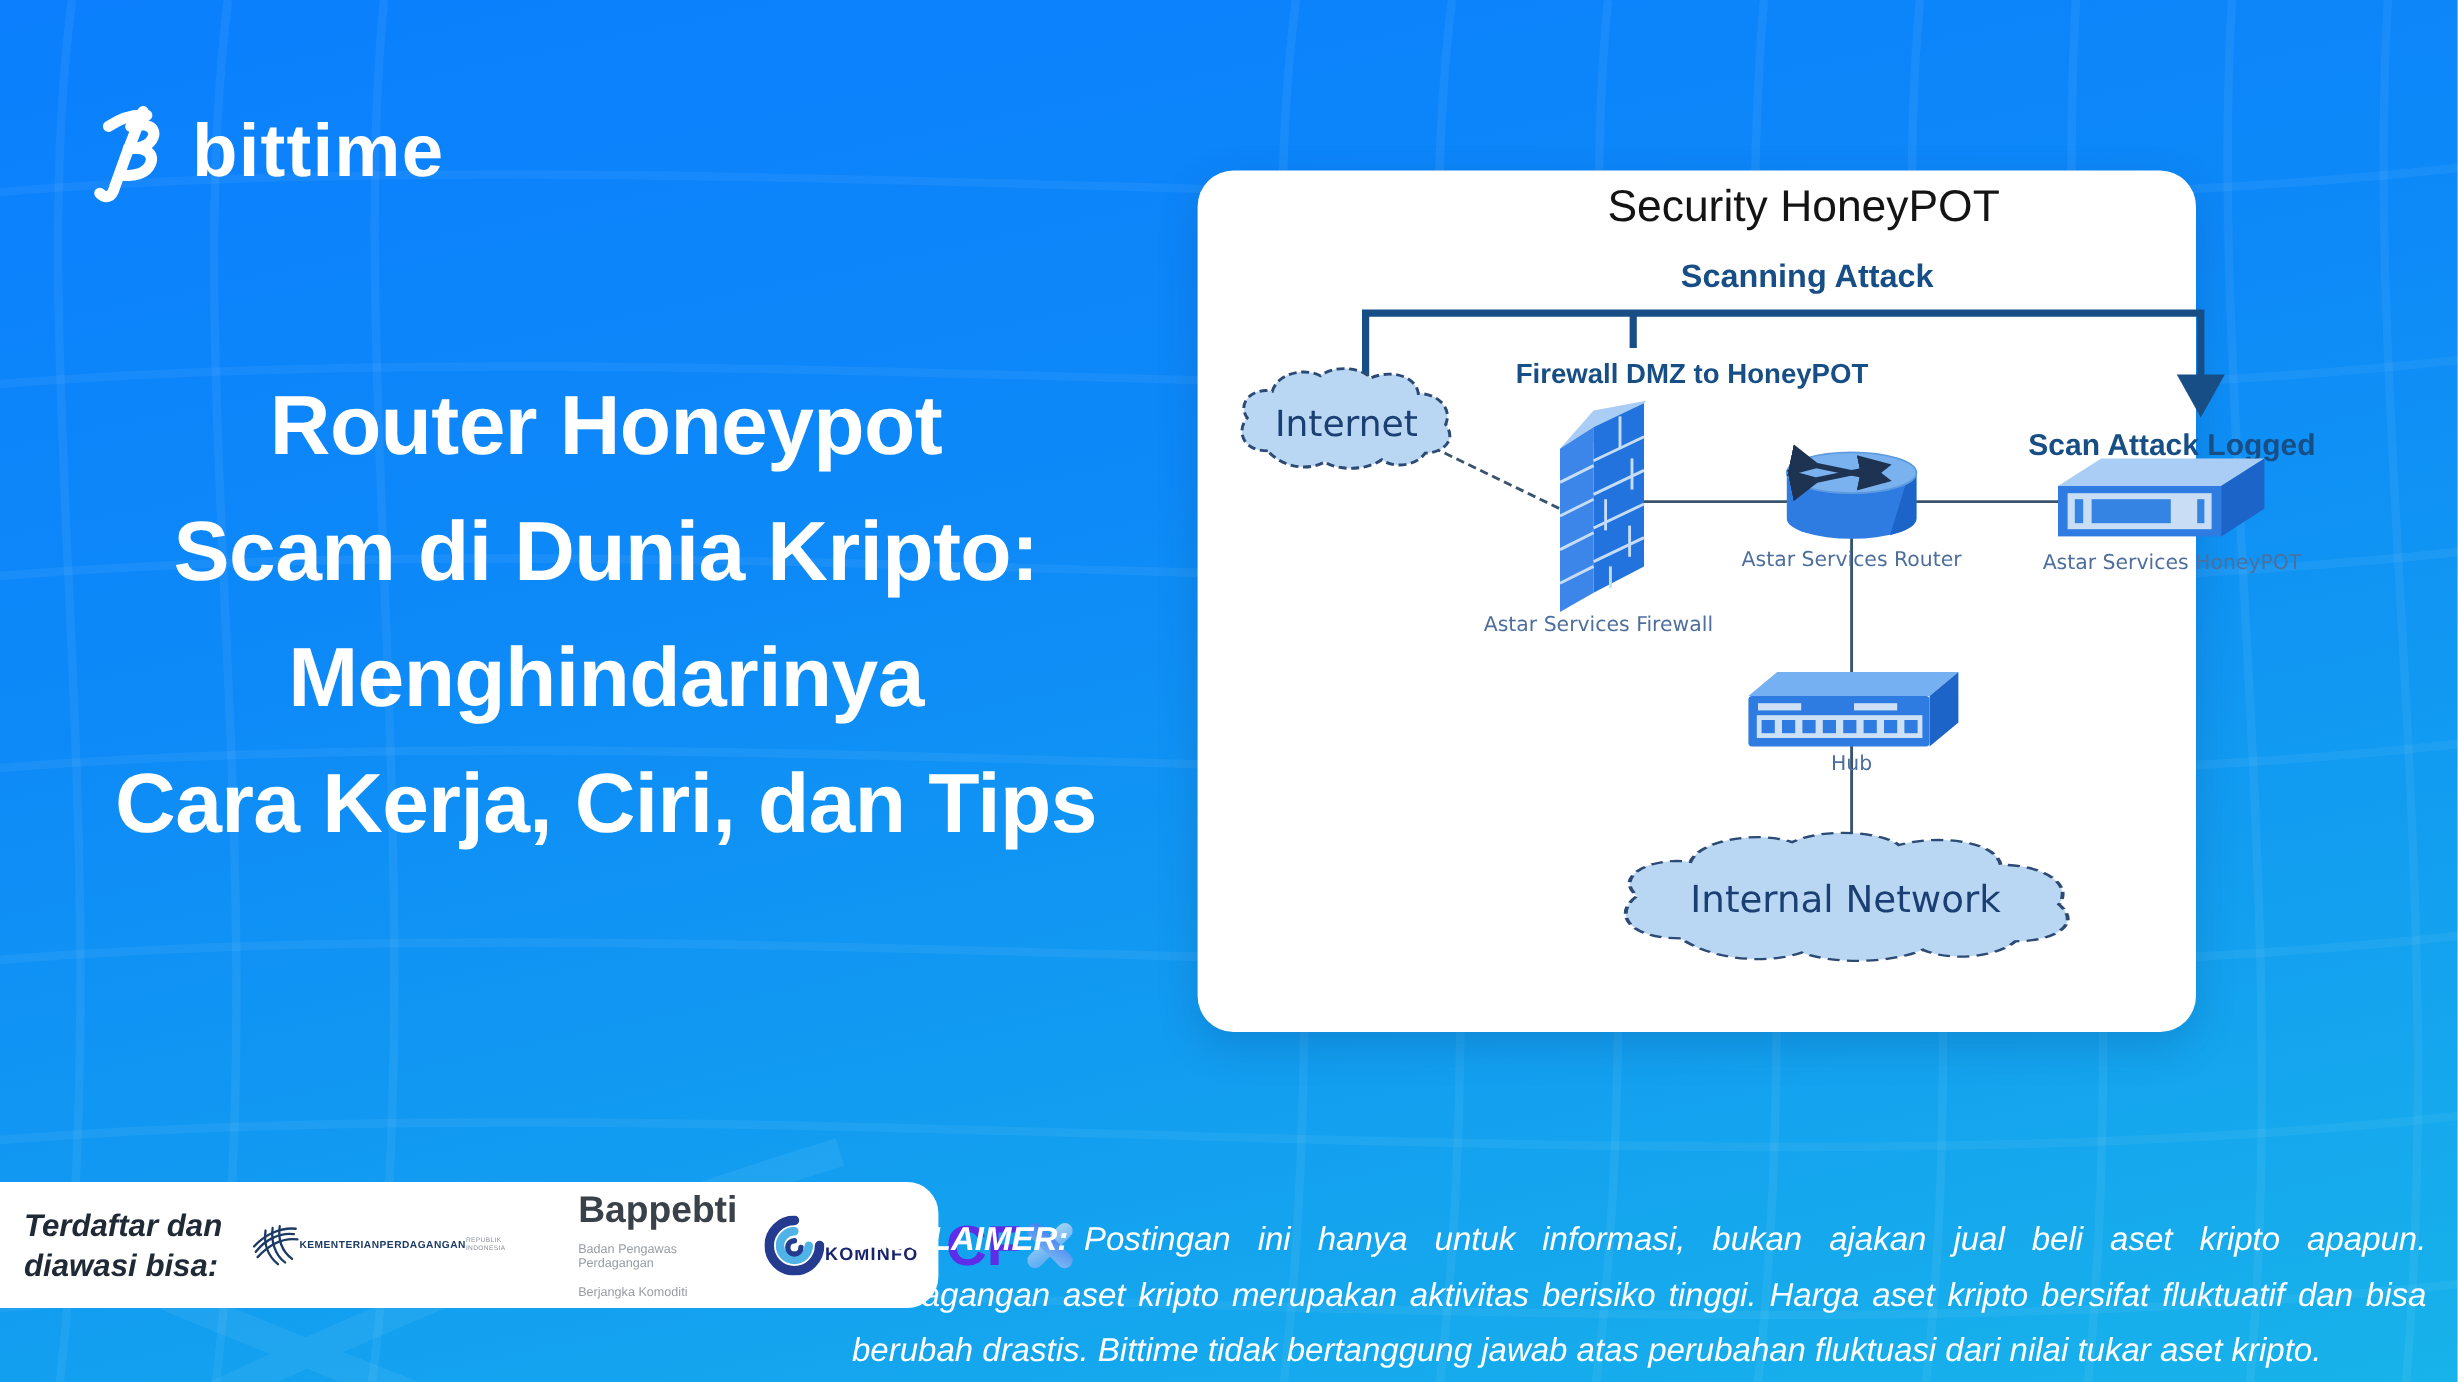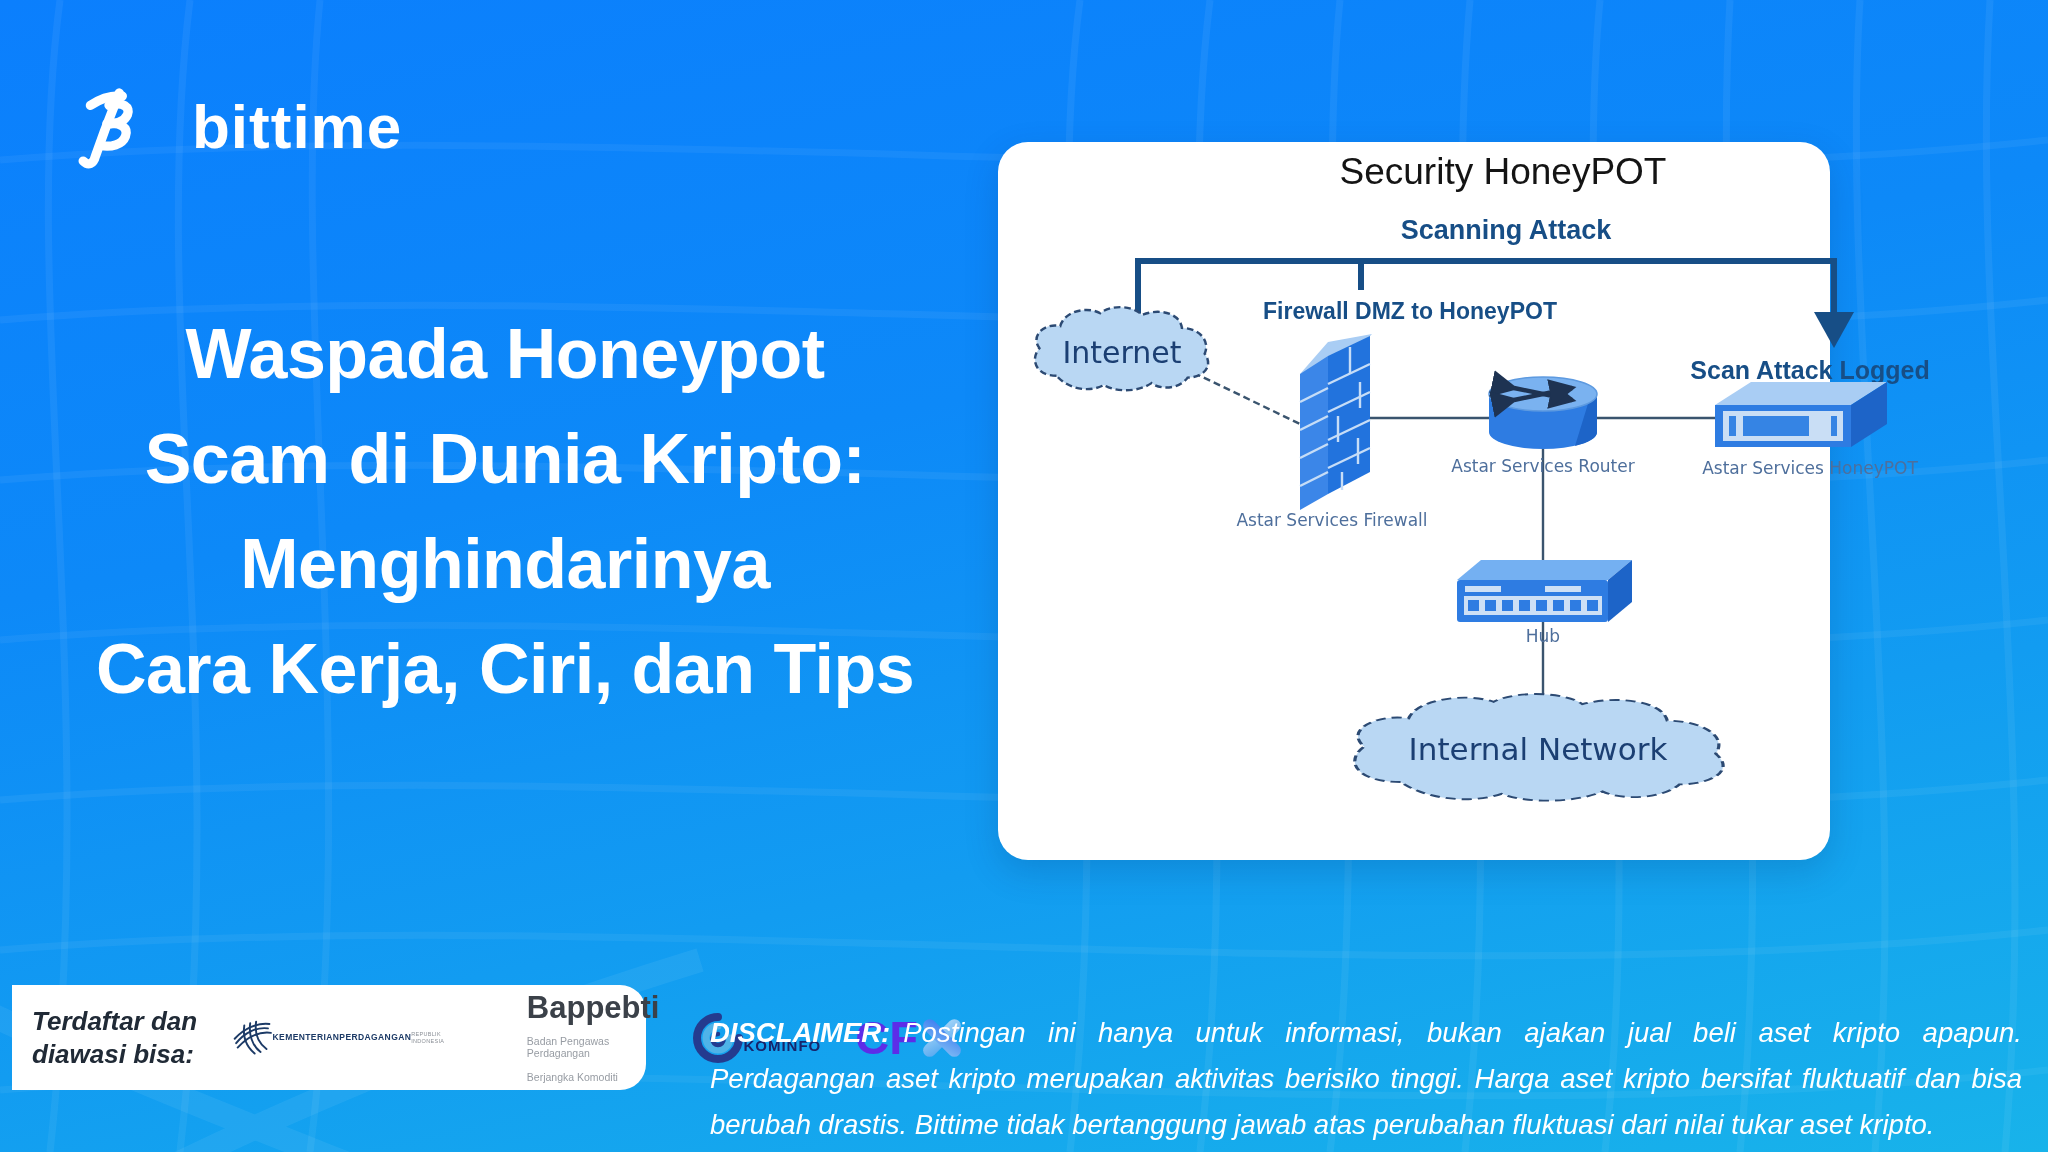--- a/index.html
+++ b/index.html
@@ -6,44 +6,44 @@
   body{
     width:2048px;height:1152px;overflow:hidden;position:relative;
     font-family:"Liberation Sans",sans-serif;
     background:linear-gradient(168deg,#0b7ffd 0%,#0d89f8 38%,#129cf1 68%,#18b3ea 100%);
   }
   .bgmesh{position:absolute;inset:0;pointer-events:none;}
 
   
   .brand{position:absolute;left:78px;top:82px;display:flex;align-items:center;gap:16px;}
   .brand svg{display:block;}
-  .brand-text{color:#ffffff;font-size:62px;font-weight:700;letter-spacing:1px;line-height:1;margin-left:32px;}
+  .brand-text{color:#ffffff;font-size:62px;font-weight:700;letter-spacing:1px;line-height:1;}
 
   
   .headline{
     position:absolute;left:30px;top:302px;width:950px;text-align:center;
     color:#ffffff;font-size:70px;font-weight:700;line-height:105px;letter-spacing:-.5px;
   }
 
   
   .card{
     position:absolute;left:998px;top:142px;width:832px;height:718px;
     background:#ffffff;border-radius:30px;box-shadow:0 12px 34px rgba(0,45,100,.18);
   }
   .card svg{position:absolute;inset:0;}
   .diag-title{font-size:37px;fill:#141414;font-family:"Liberation Sans",sans-serif;}
   .diag-bold{font-weight:bold;fill:#174e86;font-family:"Liberation Sans",sans-serif;}
   .diag-cap{font-size:17px;fill:#4e6f9c;font-family:"DejaVu Sans",sans-serif;}
   .cloud-txt{fill:#1b3f73;font-family:"DejaVu Sans",sans-serif;}
 
   
   .regbar{
-    position:absolute;left:12px;top:985px;width:634px;height:105px;background:#ffffff;
+    position:absolute;left:0;top:985px;width:782px;height:105px;background:#ffffff;
     border-radius:0 26px 26px 0;display:flex;align-items:center;padding-left:20px;
-    box-sizing:border-box;gap:34px;
+    box-sizing:border-box;gap:23px;
   }
   .reg-text{font-size:26px;font-style:italic;font-weight:700;color:#202a36;line-height:33px;white-space:nowrap;}
   .agency{display:flex;align-items:center;line-height:1.1;}
   .kemendag-t1{font-size:8.5px;font-weight:700;color:#1c3a66;letter-spacing:.4px;}
   .kemendag-t3{font-size:5.5px;color:#8a8f96;letter-spacing:.3px;}
   .vdivider{width:2px;height:60px;background:#b7c5d6;}
   .bappebti-name{font-size:31px;font-weight:800;color:#3b4149;line-height:30px;}
   .bappebti-sub{font-size:10.5px;color:#979ca3;line-height:12px;margin-top:12px;}
   .kominfo-label{font-size:15px;font-weight:700;color:#17246b;letter-spacing:1px;margin-top:18px;}
   .cfx{display:flex;align-items:center;}
@@ -93,21 +93,21 @@
     <g stroke="#ffffff" stroke-width="9" stroke-linecap="round" stroke-linejoin="round" fill="none">
       <path d="M12,22 C24,14 34,12 43,13"></path>
       <path d="M40,10 L26,46 L17,71 C15,79 10,81 5,76"></path>
       <path d="M30,22 C44,18 51,24 48,31 C45,38 36,40 28,40 C42,38 49,44 46,52 C43,60 32,63 22,61"></path>
     </g>
   </svg>
   <div class="brand-text">bittime</div>
 </div>
 
 <div class="headline">
-  <div>Waspada Honeypot</div>
+  <div>Router Honeypot</div>
   <div>Scam di Dunia Kripto:</div>
   <div>Menghindarinya</div>
   <div>Cara Kerja, Ciri, dan Tips</div>
 </div>
 
 <div class="card">
   <svg width="932" height="718" viewBox="0 0 932 718">
     <defs>
       <marker id="ah" markerWidth="8" markerHeight="8" refX="5" refY="3" orient="auto">
         <path d="M0,0 L6,3 L0,6 Z" fill="#1e3352"></path>

